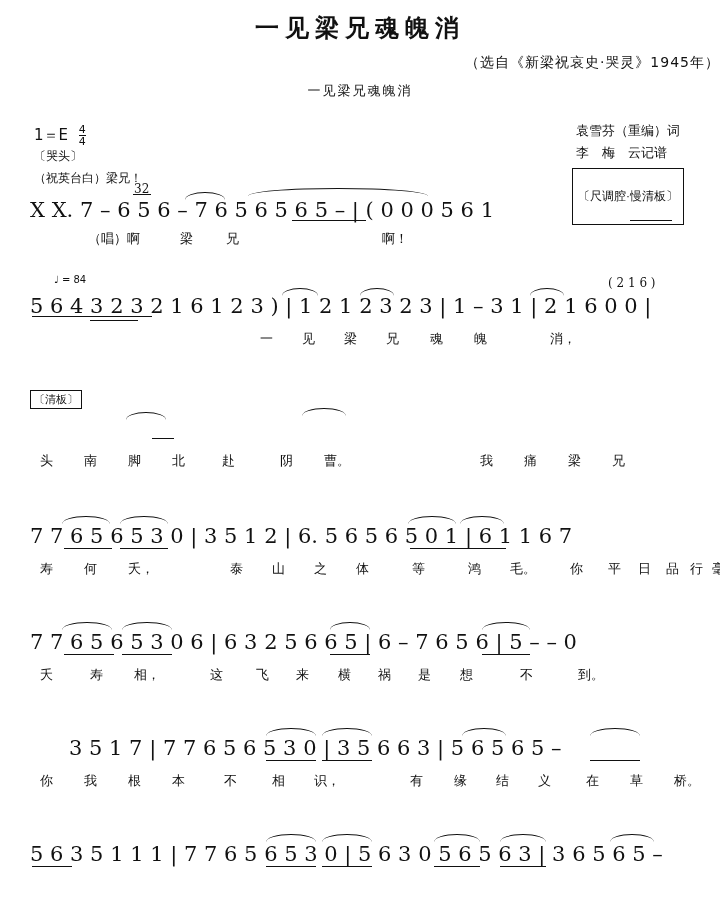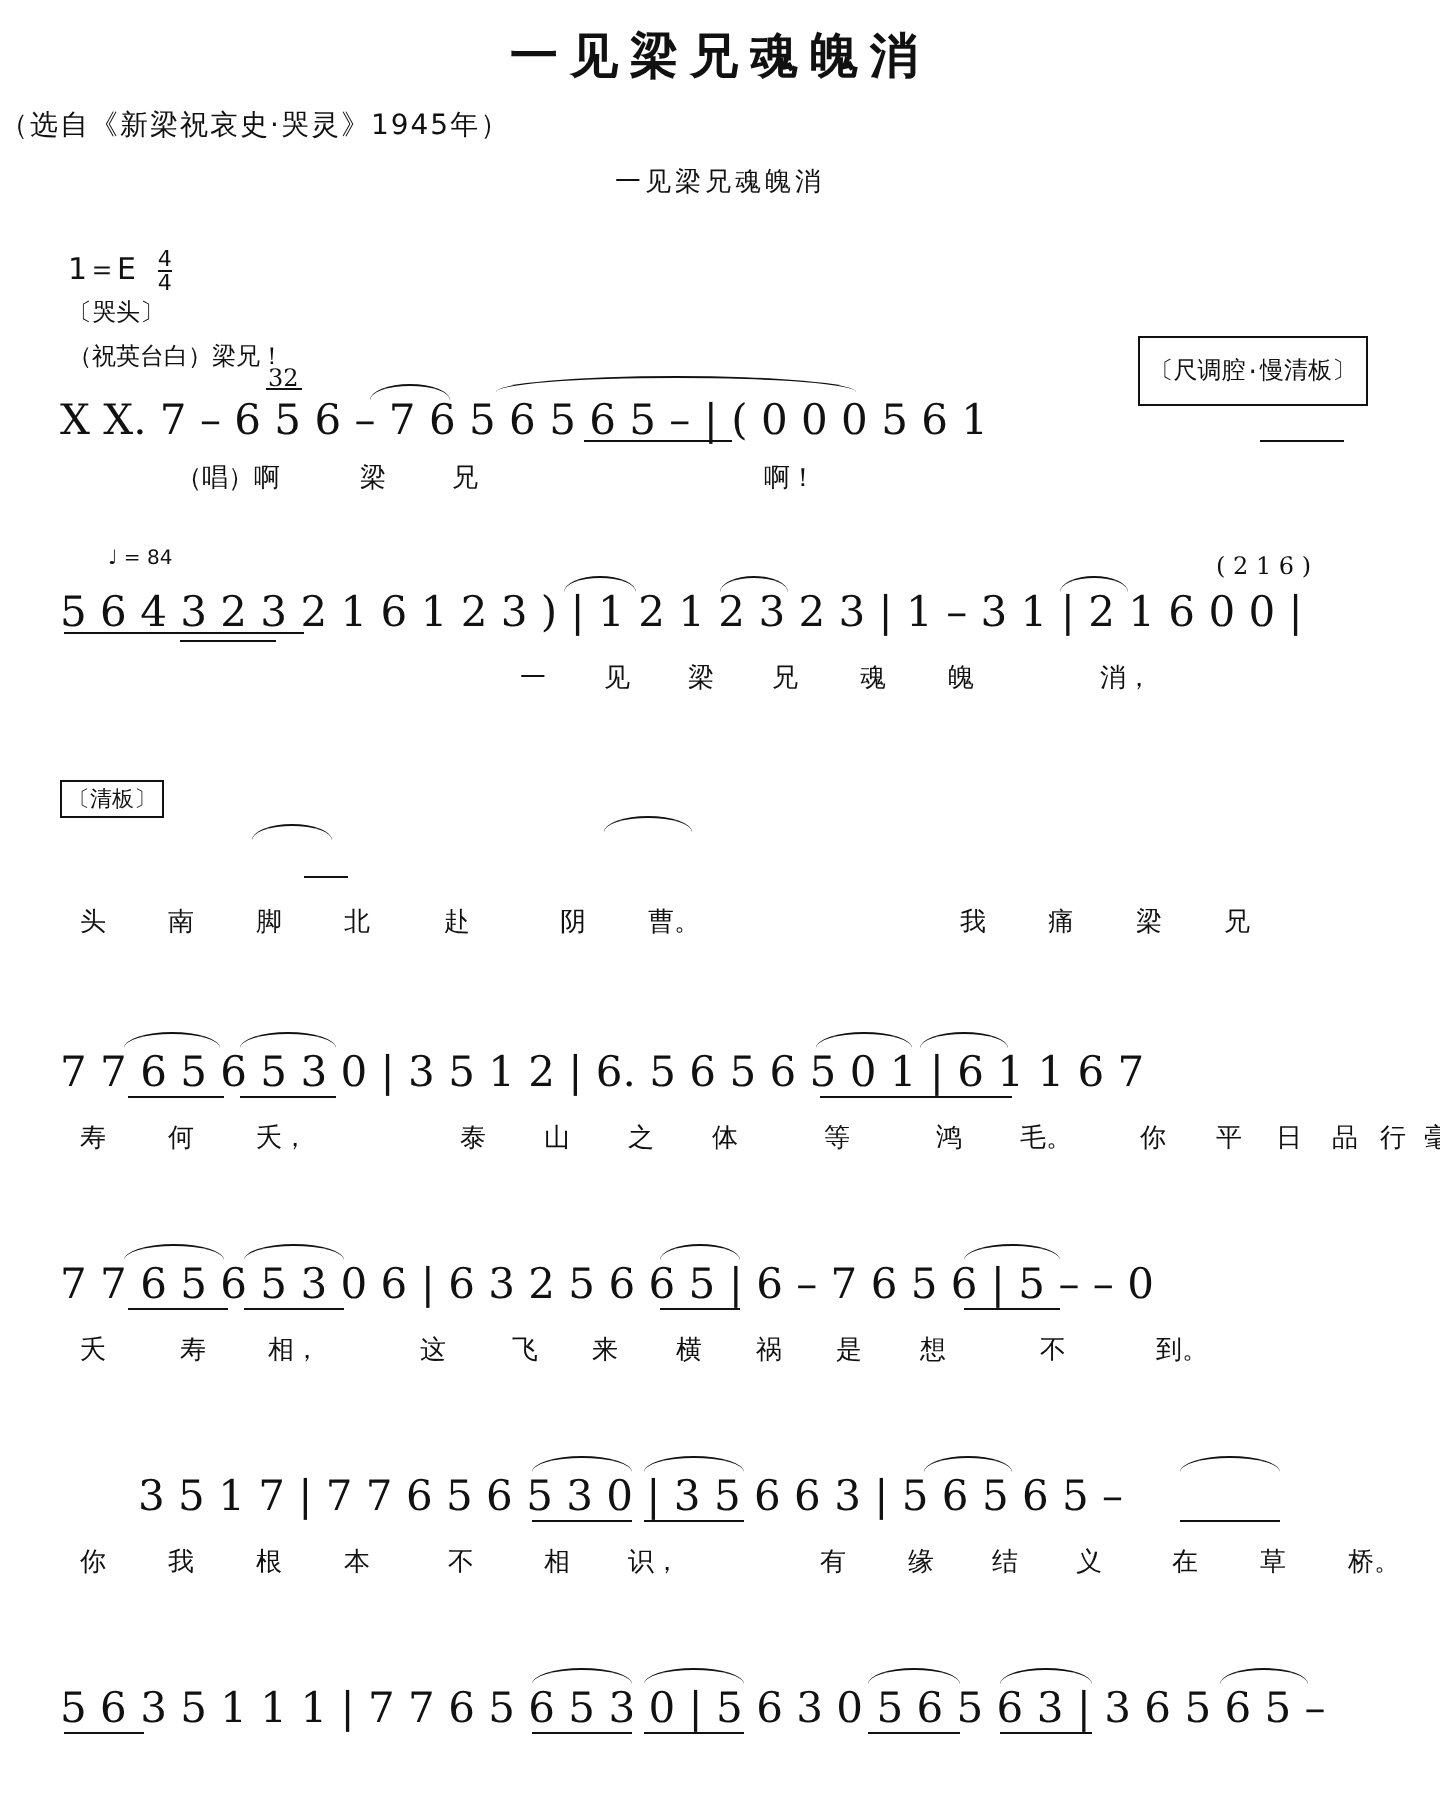--- a/index.html
+++ b/index.html
@@ -25,21 +25,21 @@
   
   .title {
     text-align: center;
     font-size: 24px;
     letter-spacing: 6px;
     font-weight: 600;
     margin-top: 12px;
     font-family: "DejaVu Sans", sans-serif;
   }
   .subtitle {
-    text-align: left;
+    text-align: right;
     font-size: 14px;
     margin-top: 10px;
     letter-spacing: 1px;
     font-family: "DejaVu Sans", sans-serif;
   }
   .subtitle2 {
     text-align: center;
     font-size: 13px;
     margin-top: 10px;
     letter-spacing: 2px;
@@ -98,22 +98,22 @@
     top: 50px;
     font-size: 12px;
     font-family: "DejaVu Sans", sans-serif;
   }
   .boxed-tag {
     position: absolute;
     right: 36px;
     top: 48px;
     font-size: 12px;
     border: 1px solid #111;
-    padding: 8px 5px;
-    font-family: Liberation Mono, monospace;
+    padding: 19px 5px;
+    font-family: Liberation Sans, sans-serif;
     margin-left: 16px;
   }
 
   
   .system {
     position: relative;
     margin: 0 30px;
   }
   .tempo {
     font-family: "DejaVu Sans", sans-serif;
@@ -167,20 +167,24 @@
   <div class="subtitle">（选自《新梁祝哀史·哭灵》1945年）</div>
   <div class="subtitle2">一见梁兄魂魄消</div>
 
   <div class="meta">
     <div class="keysig">
       <span>1＝E</span>
       <span class="frac">
         <span class="num">4</span>
         <span class="den">4</span>
       </span>
+    </div>
+    <div class="credit-right">
+      <div>袁雪芬（重编）词</div>
+      <div>李　梅　云记谱</div>
     </div>
     <div class="tag-kutou">〔哭头〕</div>
     <div class="spoken">（祝英台白）梁兄！</div>
     <div class="boxed-tag">〔尺调腔·慢清板〕</div>
   </div>
 
   <div class="system" style="height:80px;">
 
     <span class="tok note sm" style="left:104px; top:2px;text-align:center;">32</span>
     <div class="beam" style="left:103px; top:14px; width:18px;"></div>

